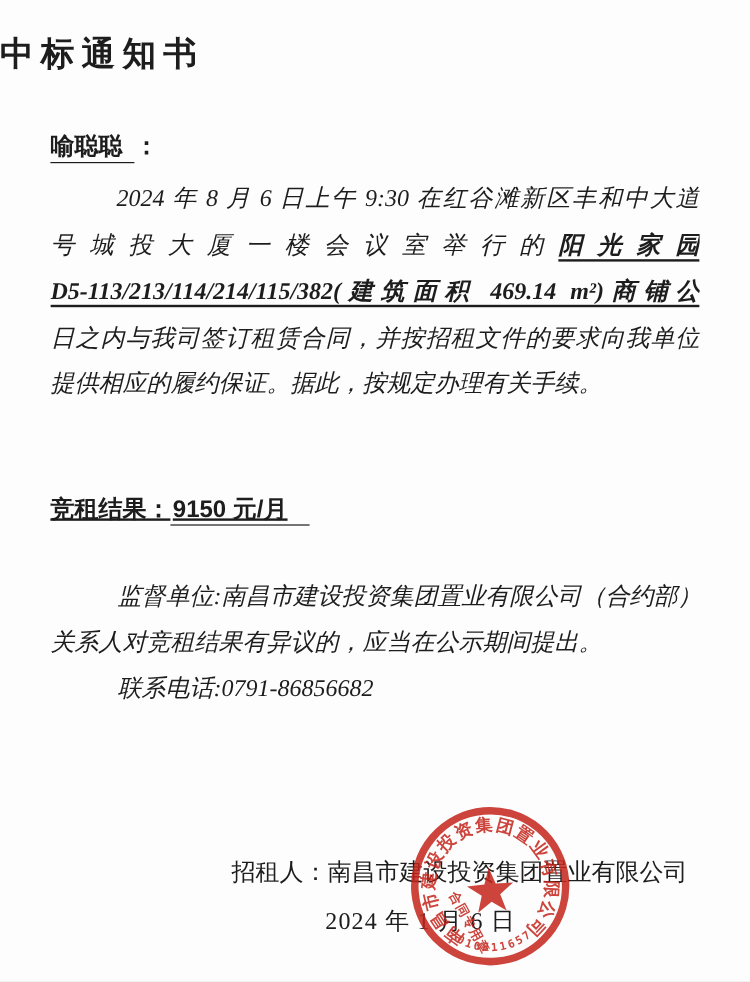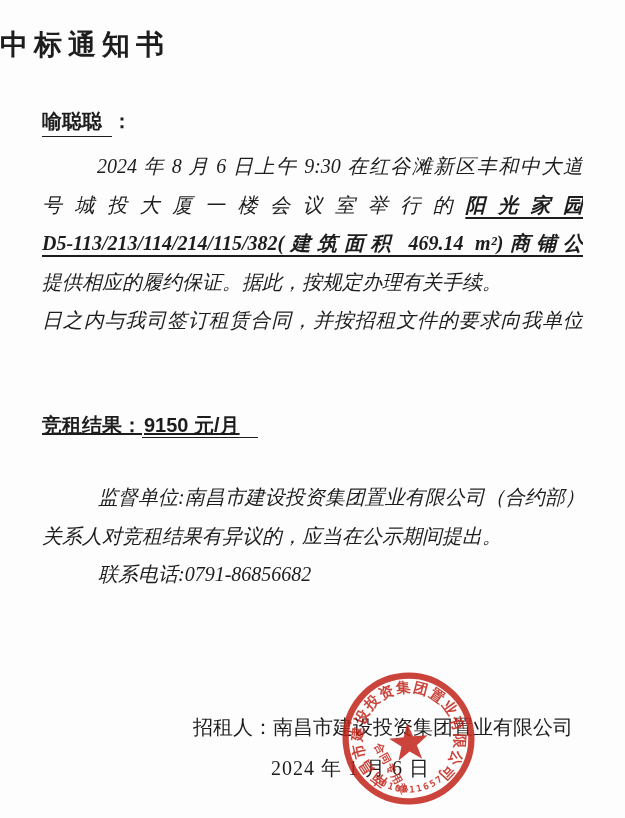--- a/index.html
+++ b/index.html
@@ -18,21 +18,20 @@
     font-size:28px; font-weight:bold; letter-spacing:6px;
   }
   .salutation {
     position:absolute; top:108px; left:42px;
     font-size:20px; font-weight:bold;
     font-family:"Liberation Sans","DejaVu Sans",sans-serif;
   }
   .salutation .name {
     border-bottom:1.6px solid #1d1d1d;
     padding:0 10px 2px 0;
-    font-family:Liberation Mono, monospace;
   }
   .block { position:absolute; left:42px; width:541px; font-size:20px;font-style:italic; }
   .line { line-height:38.6px; height:38.6px; white-space:nowrap; }
   .line.fill {
     text-align:justify;
     text-align-last:justify;
     white-space:normal;
     overflow:hidden;
   }
   .indent { text-indent:55px; }
@@ -73,22 +72,22 @@
   <div class="title">中标通知书</div>
 
   <div class="salutation">
     <span class="name">喻聪聪</span><span>：</span>
   </div>
 
   <div class="block para1">
     <div class="line fill indent"><span>2024 年 8 月 6 日上午 9:30 在红谷滩新区丰和中大道 456</span></div>
     <div class="line fill"><span>号城投大厦一楼会议室举行的</span><span class="em">阳光家园</span></div>
     <div class="line fill"><span class="em">D5-113/213/114/214/115/382(建筑面积 469.14 m²)商铺公</span></div>
+    <div class="line fill"><span>日之内与我司签订租赁合同，并按招租文件的要求向我单位</span></div>
     <div class="line"><span>提供相应的履约保证。据此，按规定办理有关手续。</span></div>
-    <div class="line fill"><span>日之内与我司签订租赁合同，并按招租文件的要求向我单位</span></div>
   </div>
 
   <div class="result">
     <span>竞租结果：</span><span class="value">9150 元/月</span>
   </div>
 
   <div class="block para2">
     <div class="line pad-left"><span>监督单位:南昌市建设投资集团置业有限公司（合约部）</span></div>
     <div class="line"><span>关系人对竞租结果有异议的，应当在公示期间提出。</span></div>
     <div class="line pad-left"><span>联系电话:0791-86856682</span></div>

